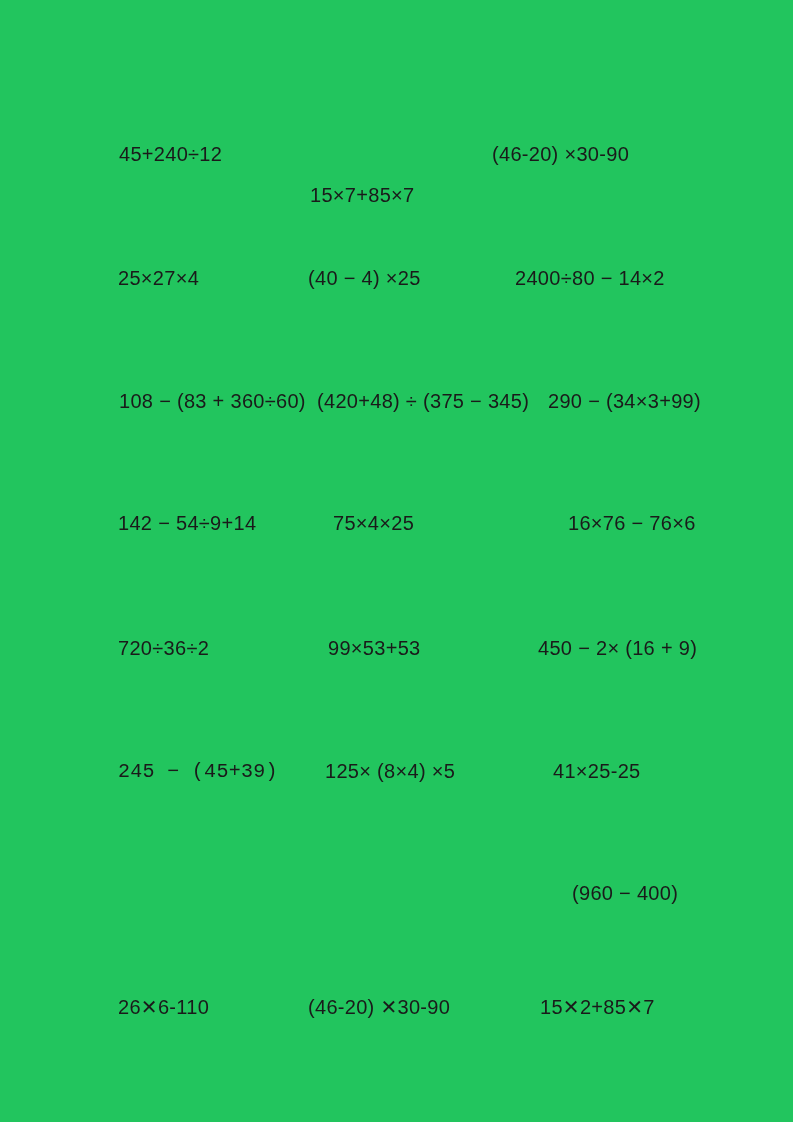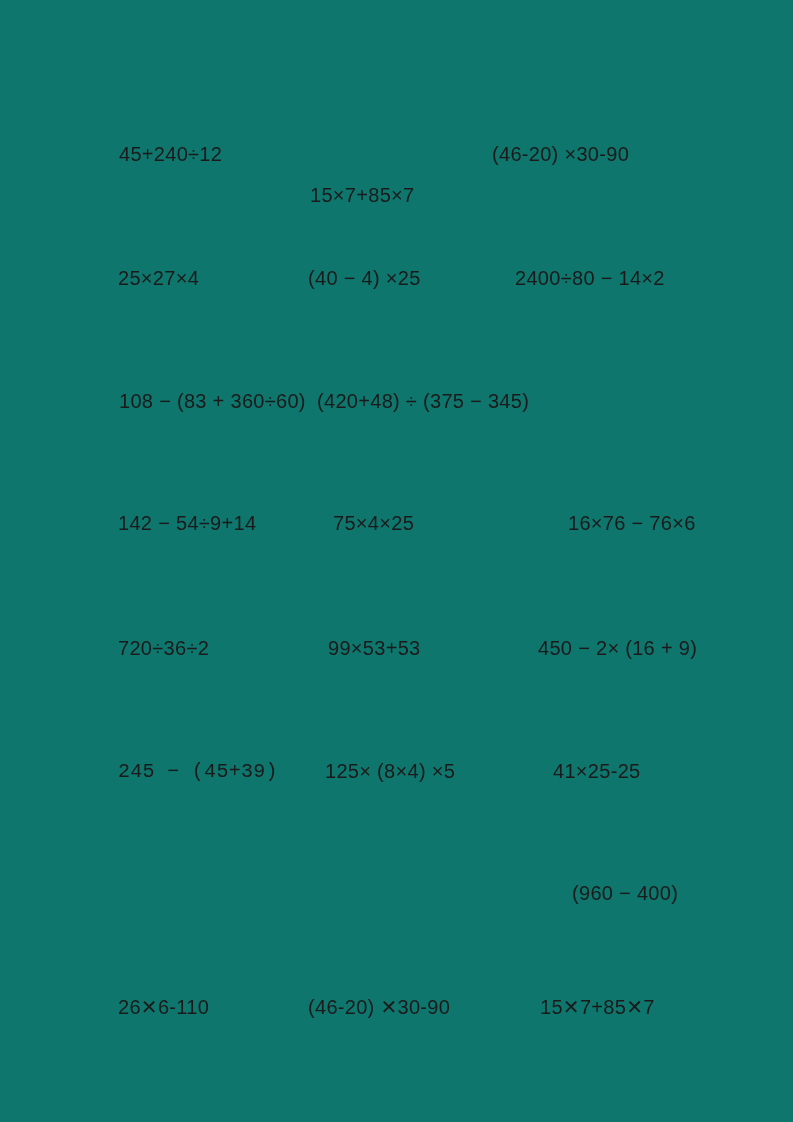--- a/index.html
+++ b/index.html
@@ -4,21 +4,21 @@
 <style>
   html, body {
     margin: 0;
     padding: 0;
     background: #ffffff;
   }
   .page {
     position: relative;
     width: 793px;
     height: 1122px;
-    background: #0f766e;
+    background: #22c55e;
     overflow: hidden;
     font-family: "Liberation Sans", "DejaVu Sans", sans-serif;
     font-size: 20px;
     color: #1a1a1a;
   }
   .expr {
     position: absolute;
     white-space: pre-line;
     line-height: 25px;
     letter-spacing: 0.3px;
@@ -32,32 +32,33 @@
   <div class="expr" style="left:119px; top:142px;">45+240÷12</div>
   <div class="expr" style="left:310px; top:142px;margin-top:41px;">15×7+85×7</div>
   <div class="expr" style="left:492px; top:142px;">(46-20) ×30-90</div>
 
   <div class="expr" style="left:118px; top:266px;">25×27×4</div>
   <div class="expr" style="left:308px; top:266px;">(40 − 4) ×25</div>
   <div class="expr" style="left:515px; top:266px;">2400÷80 − 14×2</div>
 
   <div class="expr" style="left:119px; top:389px;">108 − (83 + 360÷60)</div>
   <div class="expr" style="left:317px; top:389px;">(420+48) ÷ (375 − 345)</div>
+  <div class="expr" style="left:548px; top:389px;">290 − (34×3+99)</div>
 
   <div class="expr" style="left:118px; top:511px;">142 − 54÷9+14</div>
   <div class="expr" style="left:333px; top:511px;">75×4×25</div>
   <div class="expr" style="left:568px; top:511px;">16×76 − 76×6</div>
 
   <div class="expr" style="left:118px; top:636px;">720÷36÷2</div>
   <div class="expr" style="left:328px; top:636px;">99×53+53</div>
   <div class="expr" style="left:538px; top:636px;">450 − 2× (16 + 9)</div>
 
   <div class="expr" style="left:118px; top:759px;font-family:Liberation Mono, monospace;">245 − (45+39)</div>
   <div class="expr" style="left:325px; top:759px;">125× (8×4) ×5</div>
   <div class="expr" style="left:553px; top:759px;">41×25-25</div>
 
   <div class="expr" style="left:572px; top:881px;">(960 − 400)</div>
 
   <div class="expr" style="left:118px; top:995px;">26✕6-110</div>
   <div class="expr" style="left:308px; top:995px;">(46-20) ✕30-90</div>
-  <div class="expr" style="left:540px; top:995px;">15✕7+85✕7</div>
+  <div class="expr" style="left:540px; top:995px;">15✕2+85✕7</div>
 
 </div>
 
 </body></html>

